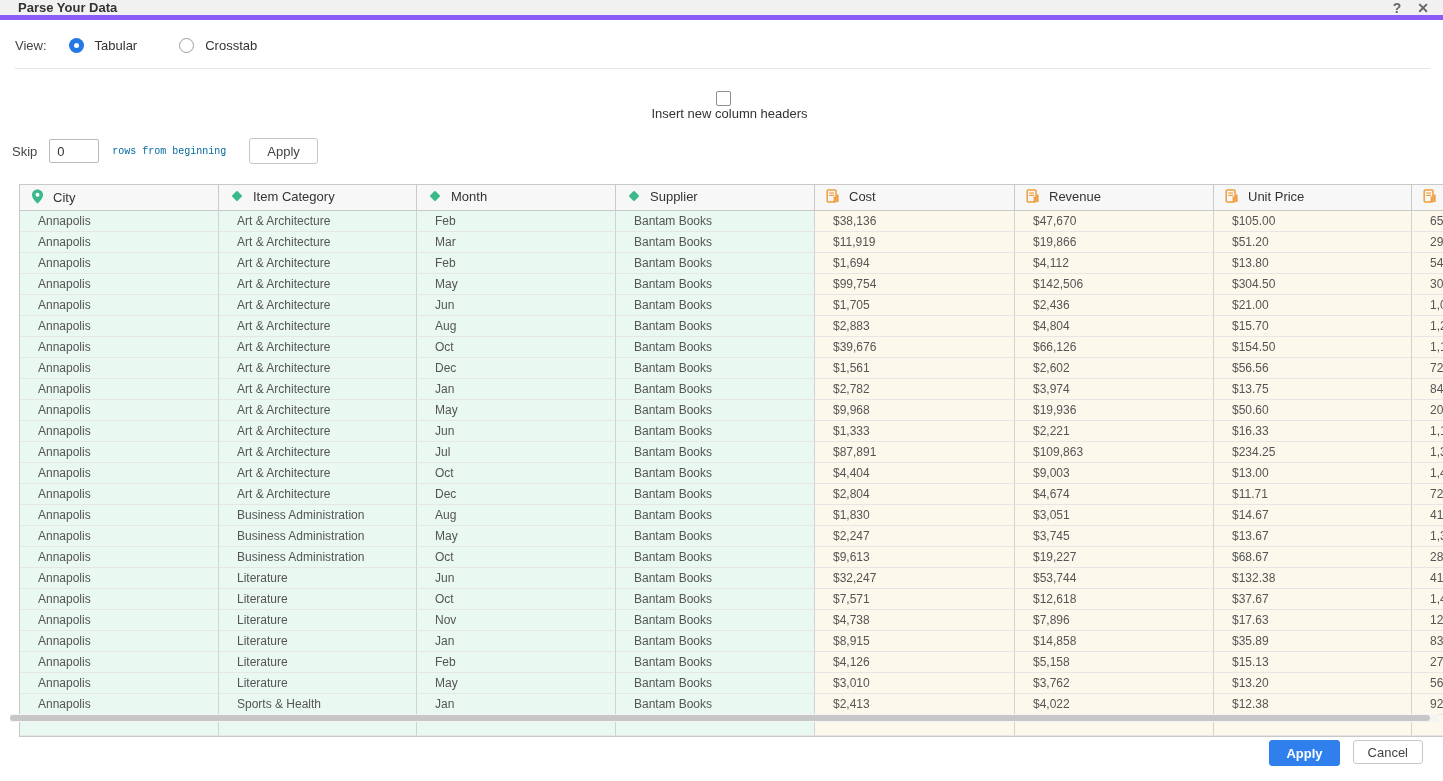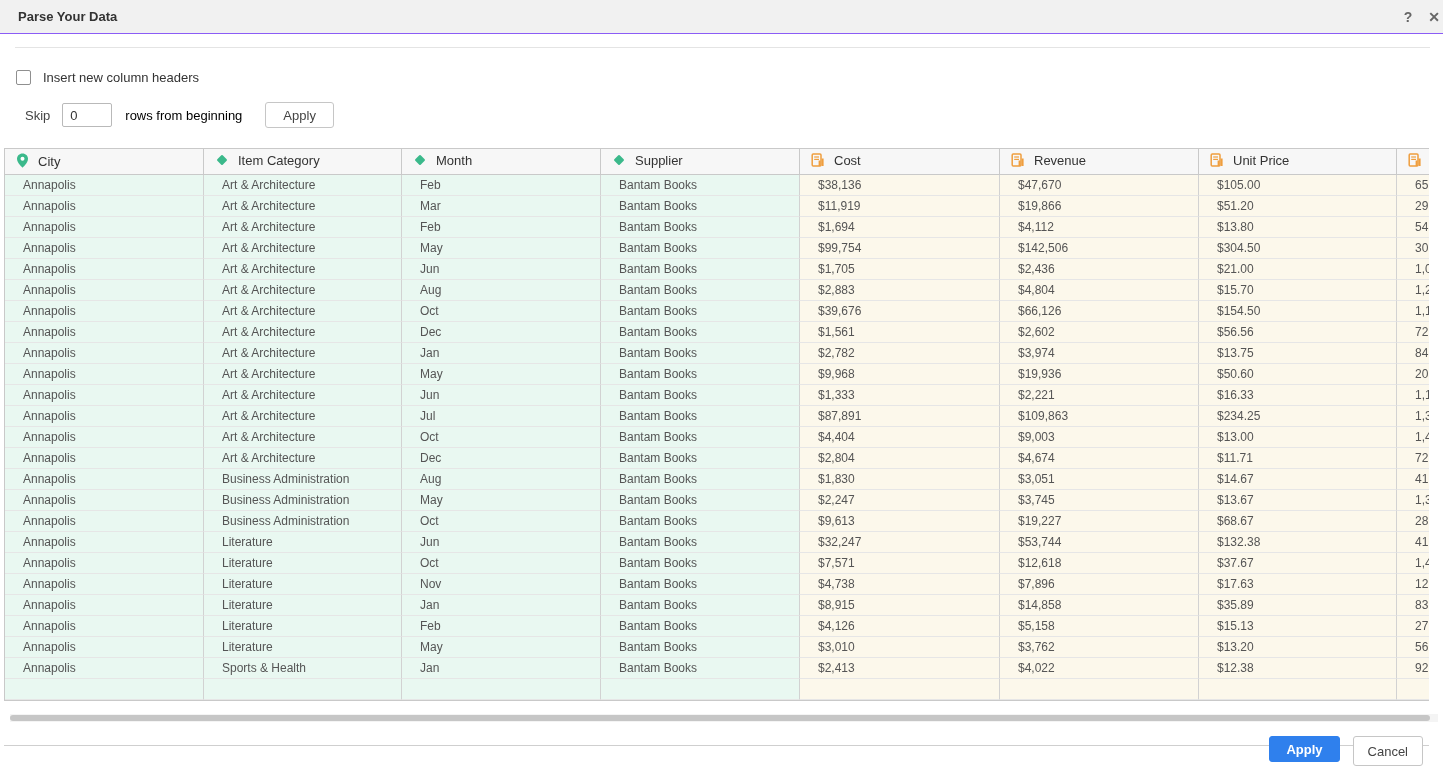--- a/index.html
+++ b/index.html
@@ -1,57 +1,57 @@
 <!DOCTYPE html>
 <html><head>
 <meta charset="utf-8">
 <style>
   * { margin:0; padding:0; box-sizing:border-box; }
   html,body { width:1443px; height:781px; overflow:hidden; }
   body { font-family:"Liberation Sans", sans-serif; background:#fff; position:relative; color:#333; }
 
   
-  .titlebar { height:34px; background:#f1f1f1; border-bottom:1px solid #8b5cf6;
-              display:flex; align-items:center; padding:0 3px 0 18px; }
+  .titlebar { height:20px; background:#f1f1f1; border-bottom:5px solid #8b5cf6;
+              display:flex; align-items:center; padding:0 14px 0 18px; }
   .titlebar .title { font-size:13px; font-weight:bold; color:#333; }
   .tb-icons { margin-left:auto; display:flex; gap:16px; align-items:center; }
   .tb-icons span { color:#666; font-size:14px; font-weight:bold; cursor:pointer; line-height:1; }
 
   
   .view-row { display:flex; align-items:center; margin:15px 15px 0 15px; height:20px; }
   .view-row .lbl { font-size:13px; color:#444; margin-right:22px; }
   .radio-opt { display:flex; align-items:center; cursor:pointer; }
   .radio-opt + .radio-opt { margin-left:42px; }
   .radio { width:15px; height:15px; border-radius:50%; border:1px solid #9e9e9e; background:#fff;
            display:inline-block; margin-right:11px; position:relative; }
   .radio.checked { border:none; background:#2478e3; }
   .radio.checked::after { content:""; position:absolute; left:5px; top:5px; width:5px; height:5px;
            border-radius:50%; background:#fff; }
   .radio-opt .opt-label { font-size:13px; color:#333; }
 
   .divider { border-top:1px solid #e4e4e4; margin:13px 13px 0 15px; }
 
   
-  .chk-row { display:flex; align-items:center; margin:22px 0 0 16px; }
+  .chk-row { display:flex; align-items:center; margin:22px 0 0 16px;flex-direction:column; }
   .checkbox { width:15px; height:15px; border:1px solid #8f8f8f; border-radius:2px; background:#fff;
               display:inline-block; margin-right:12px; cursor:pointer; }
   .chk-row .chk-label { font-size:13px; color:#333; }
 
   
-  .skip-row { display:flex; align-items:center; margin:17px 0 0 25px; height:26px; }
+  .skip-row { display:flex; align-items:center; margin:17px 0 0 12px; height:26px; }
   .skip-row .s-lbl { font-size:13px; color:#444; margin-right:12px; }
   .skip-input { width:50px; height:24px; border:1px solid #b9b9b9; border-radius:2px;
                 font-family:"Liberation Sans", sans-serif; font-size:13px; color:#333; padding-left:7px; }
-  .skip-row .s-suffix { font-size:13px; color:#000000; margin-left:13px; }
+  .skip-row .s-suffix { font-size:10px; color:#0369a1; margin-left:13px;font-family:Liberation Mono, monospace; }
   .btn-plain { background:#fff; border:1px solid #c6c6c6; border-radius:3px; font-family:"Liberation Sans", sans-serif;
                font-size:13px; color:#444; padding:4px 17px; cursor:pointer; }
   .skip-row .btn-plain { margin-left:23px; height:26px; }
 
   
-  .table-wrap { margin:20px 0 0 4px; width:1425px; height:598px; overflow:hidden;
+  .table-wrap { margin:20px 0 0 19px; width:1425px; height:598px; overflow:hidden;
                 border-bottom:1px solid #cfcfcf; }
   table.parse { border-collapse:separate; border-spacing:0; table-layout:fixed; width:1700px;
                 border:1px solid #c9c9c9; }
   th { height:26px; background:#f7f7f7; border-right:1px solid #c9c9c9; border-bottom:1px solid #c9c9c9;
        text-align:left; font-weight:normal; font-size:13px; color:#333; padding:0 0 0 11px;
        white-space:nowrap; overflow:hidden; cursor:pointer; }
   th .hicon { display:inline-block; vertical-align:-2px; margin-right:9px; }
   td { height:21px; border-right:1px solid #d2d2d2; border-bottom:1px solid #e6e6e6;
        font-size:12px; color:#555; padding:0 0 0 18px; white-space:nowrap; overflow:hidden; }
   td.dim { background:#e9f8f1; }
@@ -60,35 +60,46 @@
   
   .hscroll { position:absolute; left:10px; top:714px; width:1428px; height:8px; background:#f4f4f4; }
   .hscroll .thumb { position:absolute; left:0; top:1px; width:1420px; height:6px;
                     background:#c6c6c6; border-radius:3px; cursor:pointer; }
 
   
   .footer { position:absolute; right:20px; bottom:15px; display:flex; gap:13px; }
   .btn-primary { background:#2f80ed; border:1px solid #2f80ed; border-radius:3px; color:#fff;
                  font-family:"Liberation Sans", sans-serif; font-size:13px; font-weight:bold;
                  padding:5px 16px; cursor:pointer; height:26px; }
-  .footer .btn-plain { height:30px; padding:4px 14px; }
+  .footer .btn-plain { height:24px; padding:4px 14px; }
 </style>
 </head>
 <body>
 
 <div class="dialog">
 
   <div class="titlebar">
     <span class="title">Parse Your Data</span>
     <span class="tb-icons">
       <span>?</span>
       <span>✕</span>
     </span>
   </div>
 
+  <div class="view-row">
+    <span class="lbl">View:</span>
+    <label class="radio-opt">
+      <span class="radio checked"></span>
+      <span class="opt-label">Tabular</span>
+    </label>
+    <label class="radio-opt">
+      <span class="radio"></span>
+      <span class="opt-label">Crosstab</span>
+    </label>
+  </div>
 
   <div class="divider"></div>
 
   <div class="chk-row">
     <span class="checkbox"></span>
     <span class="chk-label">Insert new column headers</span>
   </div>
 
   <div class="skip-row">
     <span class="s-lbl">Skip</span>

